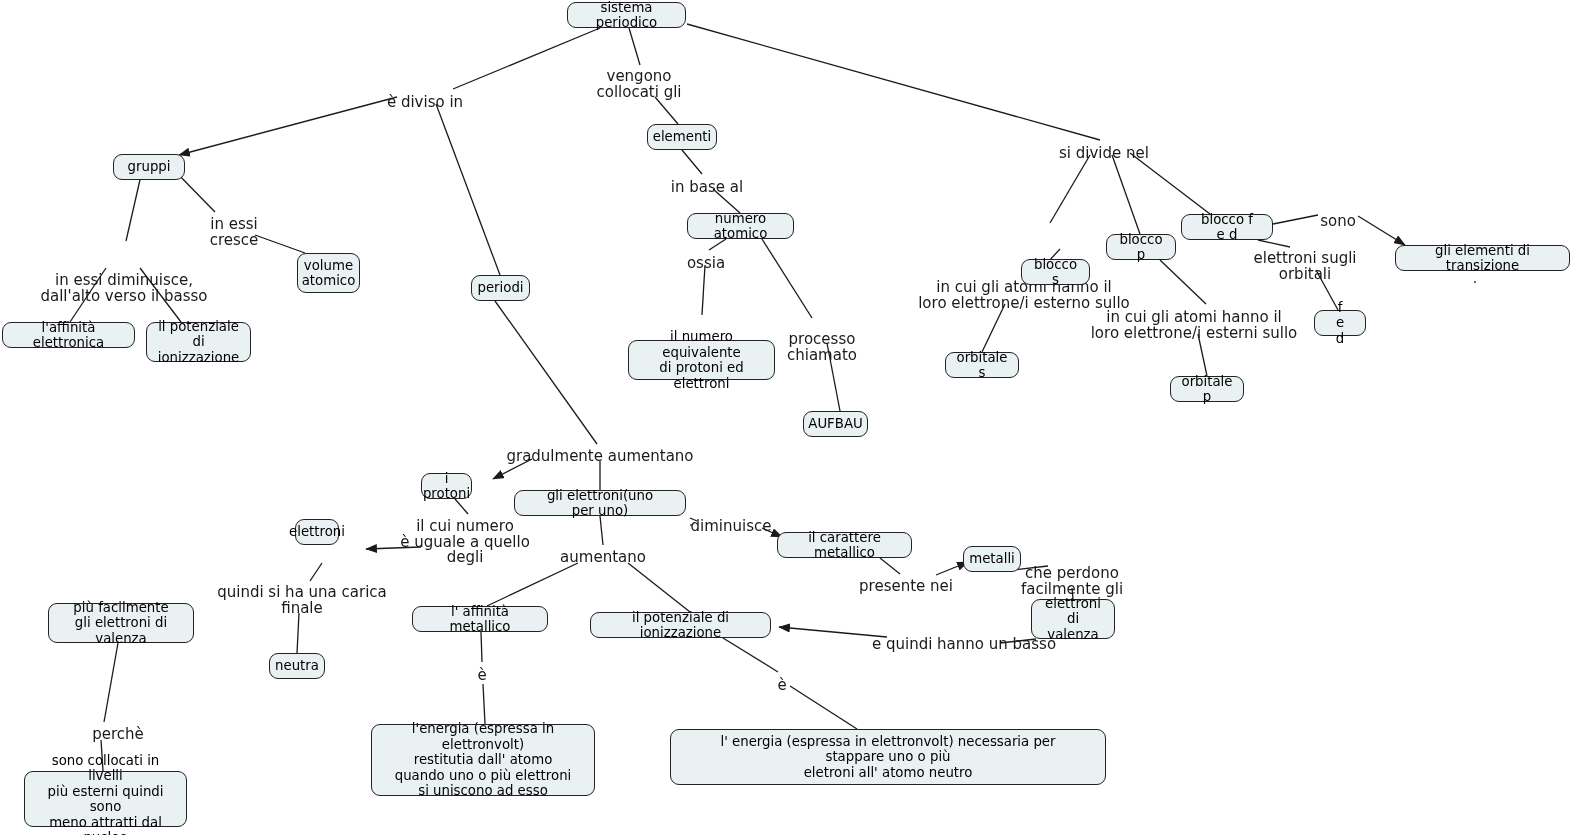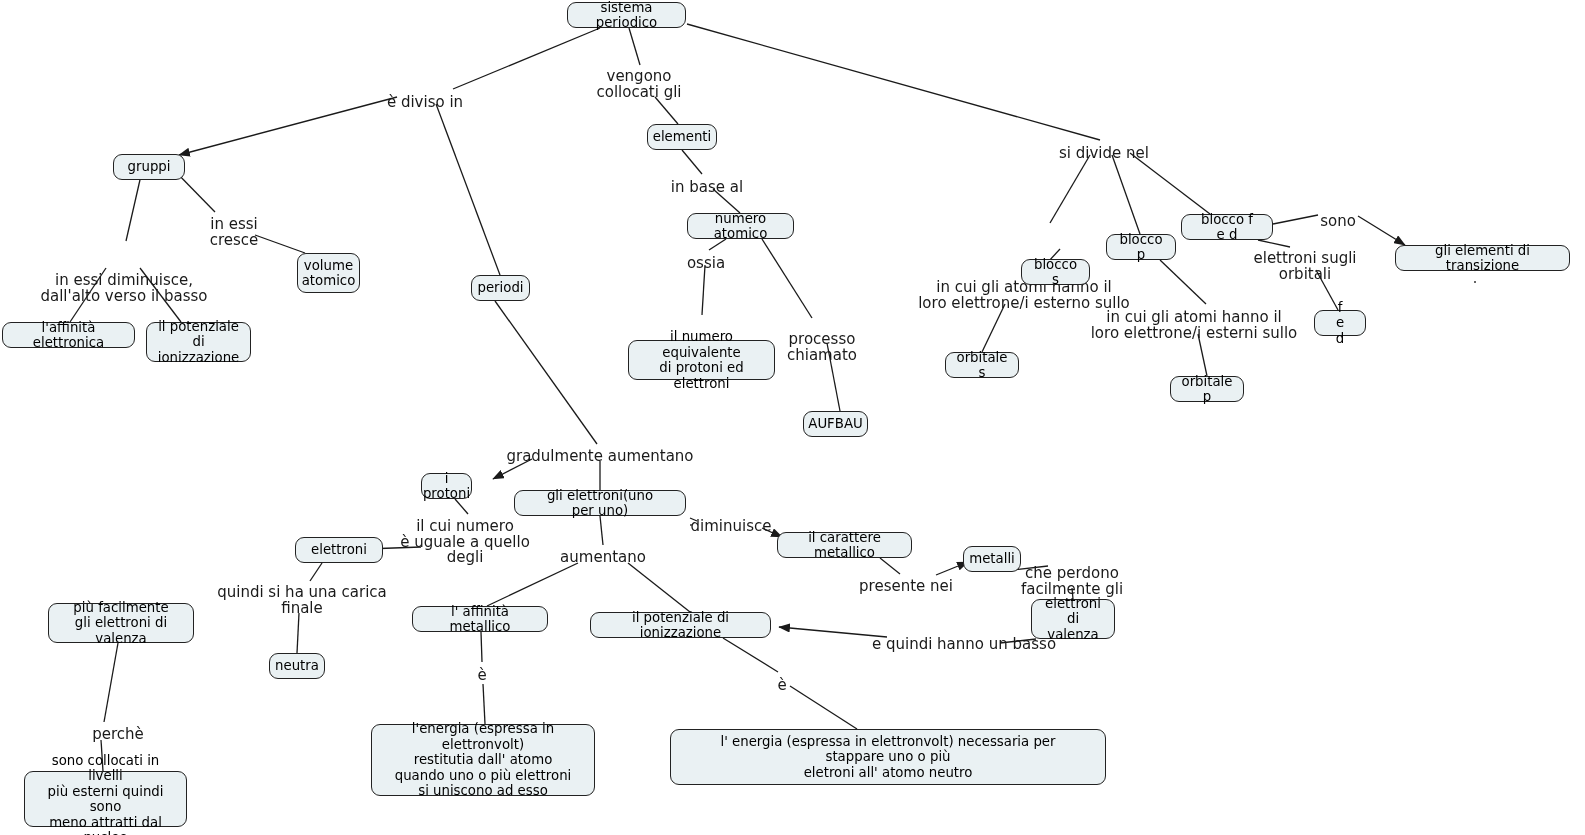--- a/index.html
+++ b/index.html
@@ -179,21 +179,21 @@
       <div class="node" style="left: 803px; top: 411px; width: 65px; height: 26px; background: rgb(234, 241, 243); border-color: rgb(34, 34, 34);">AUFBAU</div>
       <div class="node" style="left: 1021px; top: 223px; width: 69px; height: 26px; background: rgb(234, 241, 243); border-color: rgb(34, 34, 34); margin-top: 36px;">blocco s</div>
       <div class="node" style="left: 1106px; top: 234px; width: 70px; height: 26px; background: rgb(234, 241, 243); border-color: rgb(34, 34, 34);">blocco p</div>
       <div class="node" style="left: 1181px; top: 214px; width: 92px; height: 26px; background: rgb(234, 241, 243); border-color: rgb(34, 34, 34);">blocco f e d</div>
       <div class="node" style="left: 1395px; top: 245px; width: 175px; height: 26px; background: rgb(234, 241, 243); border-color: rgb(34, 34, 34);">gli elementi di transizione</div>
       <div class="node" style="left: 945px; top: 352px; width: 74px; height: 26px; background: rgb(234, 241, 243); border-color: rgb(34, 34, 34);">orbitale s</div>
       <div class="node" style="left: 1170px; top: 376px; width: 74px; height: 26px; background: rgb(234, 241, 243); border-color: rgb(34, 34, 34);">orbitale p</div>
       <div class="node" style="left: 1314px; top: 310px; width: 52px; height: 26px; background: rgb(234, 241, 243); border-color: rgb(34, 34, 34);">f e d</div>
       <div class="node" style="left: 421px; top: 473px; width: 51px; height: 26px; background: rgb(234, 241, 243); border-color: rgb(34, 34, 34);">i protoni</div>
       <div class="node" style="left: 514px; top: 490px; width: 172px; height: 26px; background: rgb(234, 241, 243); border-color: rgb(34, 34, 34);">gli elettroni(uno per uno)</div>
-      <div class="node" style="left: 295px; top: 537px; width: 88px; height: 26px; background: rgb(234, 241, 243); border-color: rgb(34, 34, 34);">elettroni</div>
+      <div class="node" style="left: 295px; top: 519px; width: 44px; height: 26px; background: rgb(234, 241, 243); border-color: rgb(34, 34, 34);">elettroni</div>
       <div class="node" style="left: 269px; top: 653px; width: 56px; height: 26px; background: rgb(234, 241, 243); border-color: rgb(34, 34, 34);">neutra</div>
       <div class="node" style="left: 777px; top: 532px; width: 135px; height: 26px; background: rgb(234, 241, 243); border-color: rgb(34, 34, 34);">il carattere metallico</div>
       <div class="node" style="left: 963px; top: 546px; width: 58px; height: 26px; background: rgb(234, 241, 243); border-color: rgb(34, 34, 34);">metalli</div>
       <div class="node" style="left: 1031px; top: 599px; width: 84px; height: 40px; background: rgb(234, 241, 243); border-color: rgb(34, 34, 34);">elettroni di
 valenza</div>
       <div class="node" style="left: 412px; top: 606px; width: 136px; height: 26px; background: rgb(234, 241, 243); border-color: rgb(34, 34, 34);">l' affinità metallico</div>
       <div class="node" style="left: 590px; top: 612px; width: 181px; height: 26px; background: rgb(234, 241, 243); border-color: rgb(34, 34, 34);">il potenziale di ionizzazione</div>
       <div class="node" style="left: 48px; top: 603px; width: 146px; height: 40px; background: rgb(234, 241, 243); border-color: rgb(34, 34, 34);">più facilmente
 gli elettroni di valenza</div>
       <div class="node" style="left: 24px; top: 771px; width: 163px; height: 56px; background: rgb(234, 241, 243); border-color: rgb(34, 34, 34);">sono collocati in livelli

